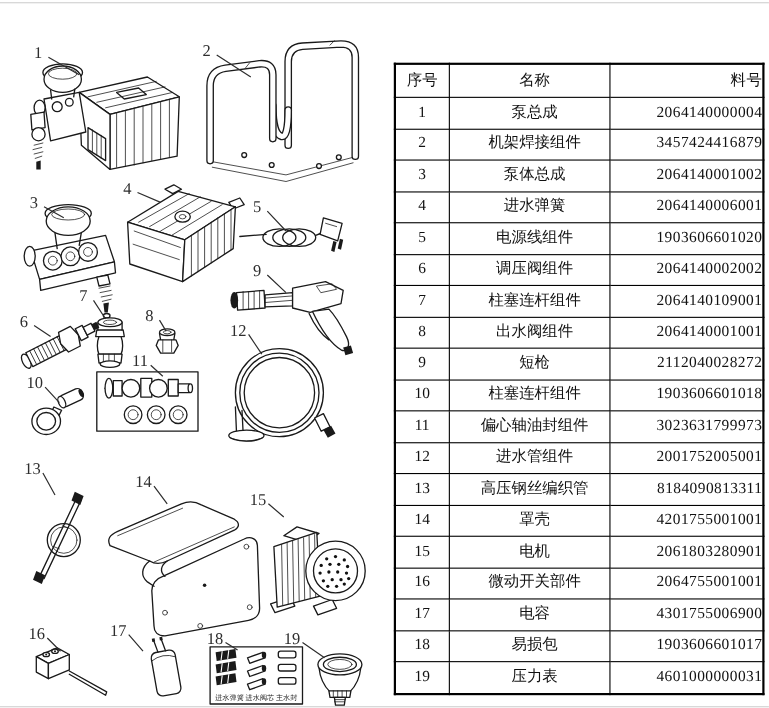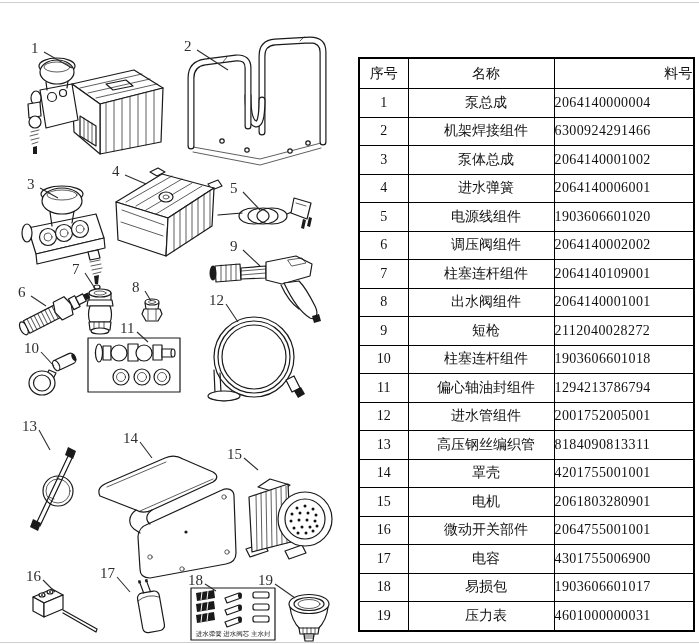--- a/index.html
+++ b/index.html
@@ -25,21 +25,21 @@
   
   table.parts{position:absolute;left:358px;top:57px;width:335px;
       border-collapse:collapse;table-layout:fixed;background:#fff;
       border:2px solid #000;}
   table.parts th,table.parts td{border:1.5px solid #000;font-weight:normal;
       font-size:14px;line-height:1;padding:0;overflow:hidden;white-space:nowrap;}
   table.parts thead th{height:29px;}
   table.parts tbody td{height:27.5px;}
   .c-idx{width:49px;text-align:center;margin-left:32px;}
   .c-name{width:146px;text-align:center;padding-left:10px !important;}
-  .c-num{width:140px;text-align:left;letter-spacing:0.4px;}
+  .c-num{width:140px;text-align:right;letter-spacing:0.4px;}
 </style>
 </head>
 <body>
 
 <div class="page">
   <div class="scan-edge top"></div>
   <div class="scan-edge bottom"></div>
 
   <svg class="diagram" width="352" height="644" viewBox="0 0 352 644">
 
@@ -359,21 +359,21 @@
     </thead>
     <tbody>
         <tr>
           <td class="c-idx">1</td>
           <td class="c-name">泵总成</td>
           <td class="c-num">2064140000004</td>
         </tr>
         <tr>
           <td class="c-idx">2</td>
           <td class="c-name">机架焊接组件</td>
-          <td class="c-num">6300924291466</td>
+          <td class="c-num">3457424416879</td>
         </tr>
         <tr>
           <td class="c-idx">3</td>
           <td class="c-name">泵体总成</td>
           <td class="c-num">2064140001002</td>
         </tr>
         <tr>
           <td class="c-idx">4</td>
           <td class="c-name">进水弹簧</td>
           <td class="c-num">2064140006001</td>
@@ -404,21 +404,21 @@
           <td class="c-num">2112040028272</td>
         </tr>
         <tr>
           <td class="c-idx">10</td>
           <td class="c-name">柱塞连杆组件</td>
           <td class="c-num">1903606601018</td>
         </tr>
         <tr>
           <td class="c-idx">11</td>
           <td class="c-name">偏心轴油封组件</td>
-          <td class="c-num">1294213786794</td>
+          <td class="c-num">3023631799973</td>
         </tr>
         <tr>
           <td class="c-idx">12</td>
           <td class="c-name">进水管组件</td>
           <td class="c-num">2001752005001</td>
         </tr>
         <tr>
           <td class="c-idx">13</td>
           <td class="c-name">高压钢丝编织管</td>
           <td class="c-num">8184090813311</td>

